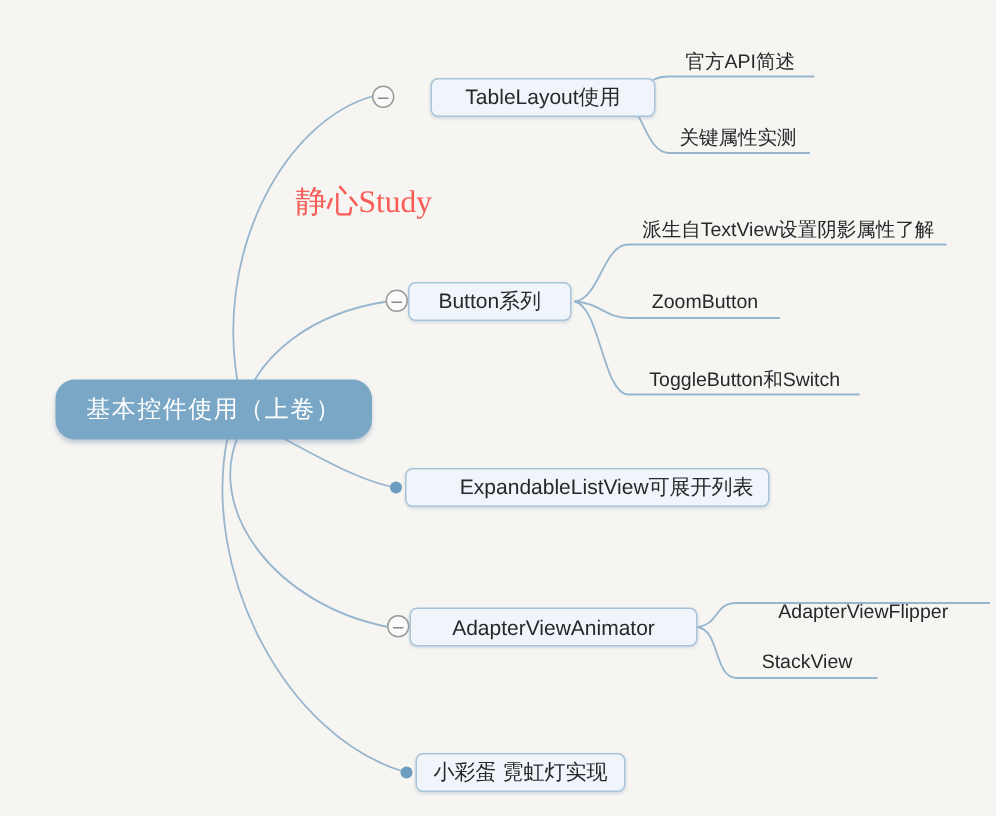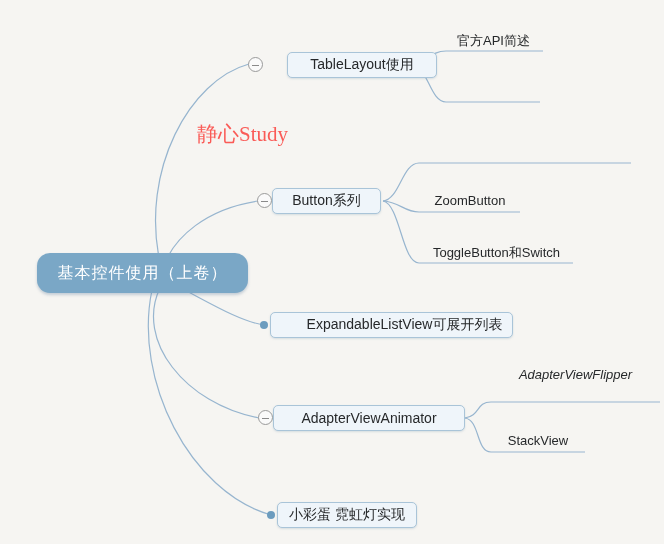--- a/index.html
+++ b/index.html
@@ -114,20 +114,22 @@
 
   <div class="node" style="left:272px; top:188px; width:109px; height:26px;">Button系列</div>
 
   <div class="node" style="left:270px; top:312px; width:243px; height:26px;padding-left:26px;">ExpandableListView可展开列表</div>
 
   <div class="node" style="left:273px; top:405px; width:192px; height:26px;">AdapterViewAnimator</div>
 
   <div class="node" style="left:277px; top:502px; width:140px; height:26px;">小彩蛋 霓虹灯实现</div>
 
   <div class="leaf" style="left:444px; top:32px; width:99px;">官方API简述</div>
+  <div class="leaf" style="left:444px; top:83px; width:96px;">关键属性实测</div>
 
+  <div class="leaf" style="left:420px; top:144px; width:211px;">派生自TextView设置阴影属性了解</div>
   <div class="leaf" style="left:420px; top:193px; width:100px;">ZoomButton</div>
   <div class="leaf" style="left:420px; top:244px; width:153px;">ToggleButton和Switch</div>
 
-  <div class="leaf" style="left:491px; top:367px; width:169px;font-style:italic;">AdapterViewFlipper</div>
+  <div class="leaf" style="left:491px; top:400px; width:169px;">AdapterViewFlipper</div>
   <div class="leaf" style="left:491px; top:433px; width:94px;">StackView</div>
 
 </div>
 
 </body></html>

